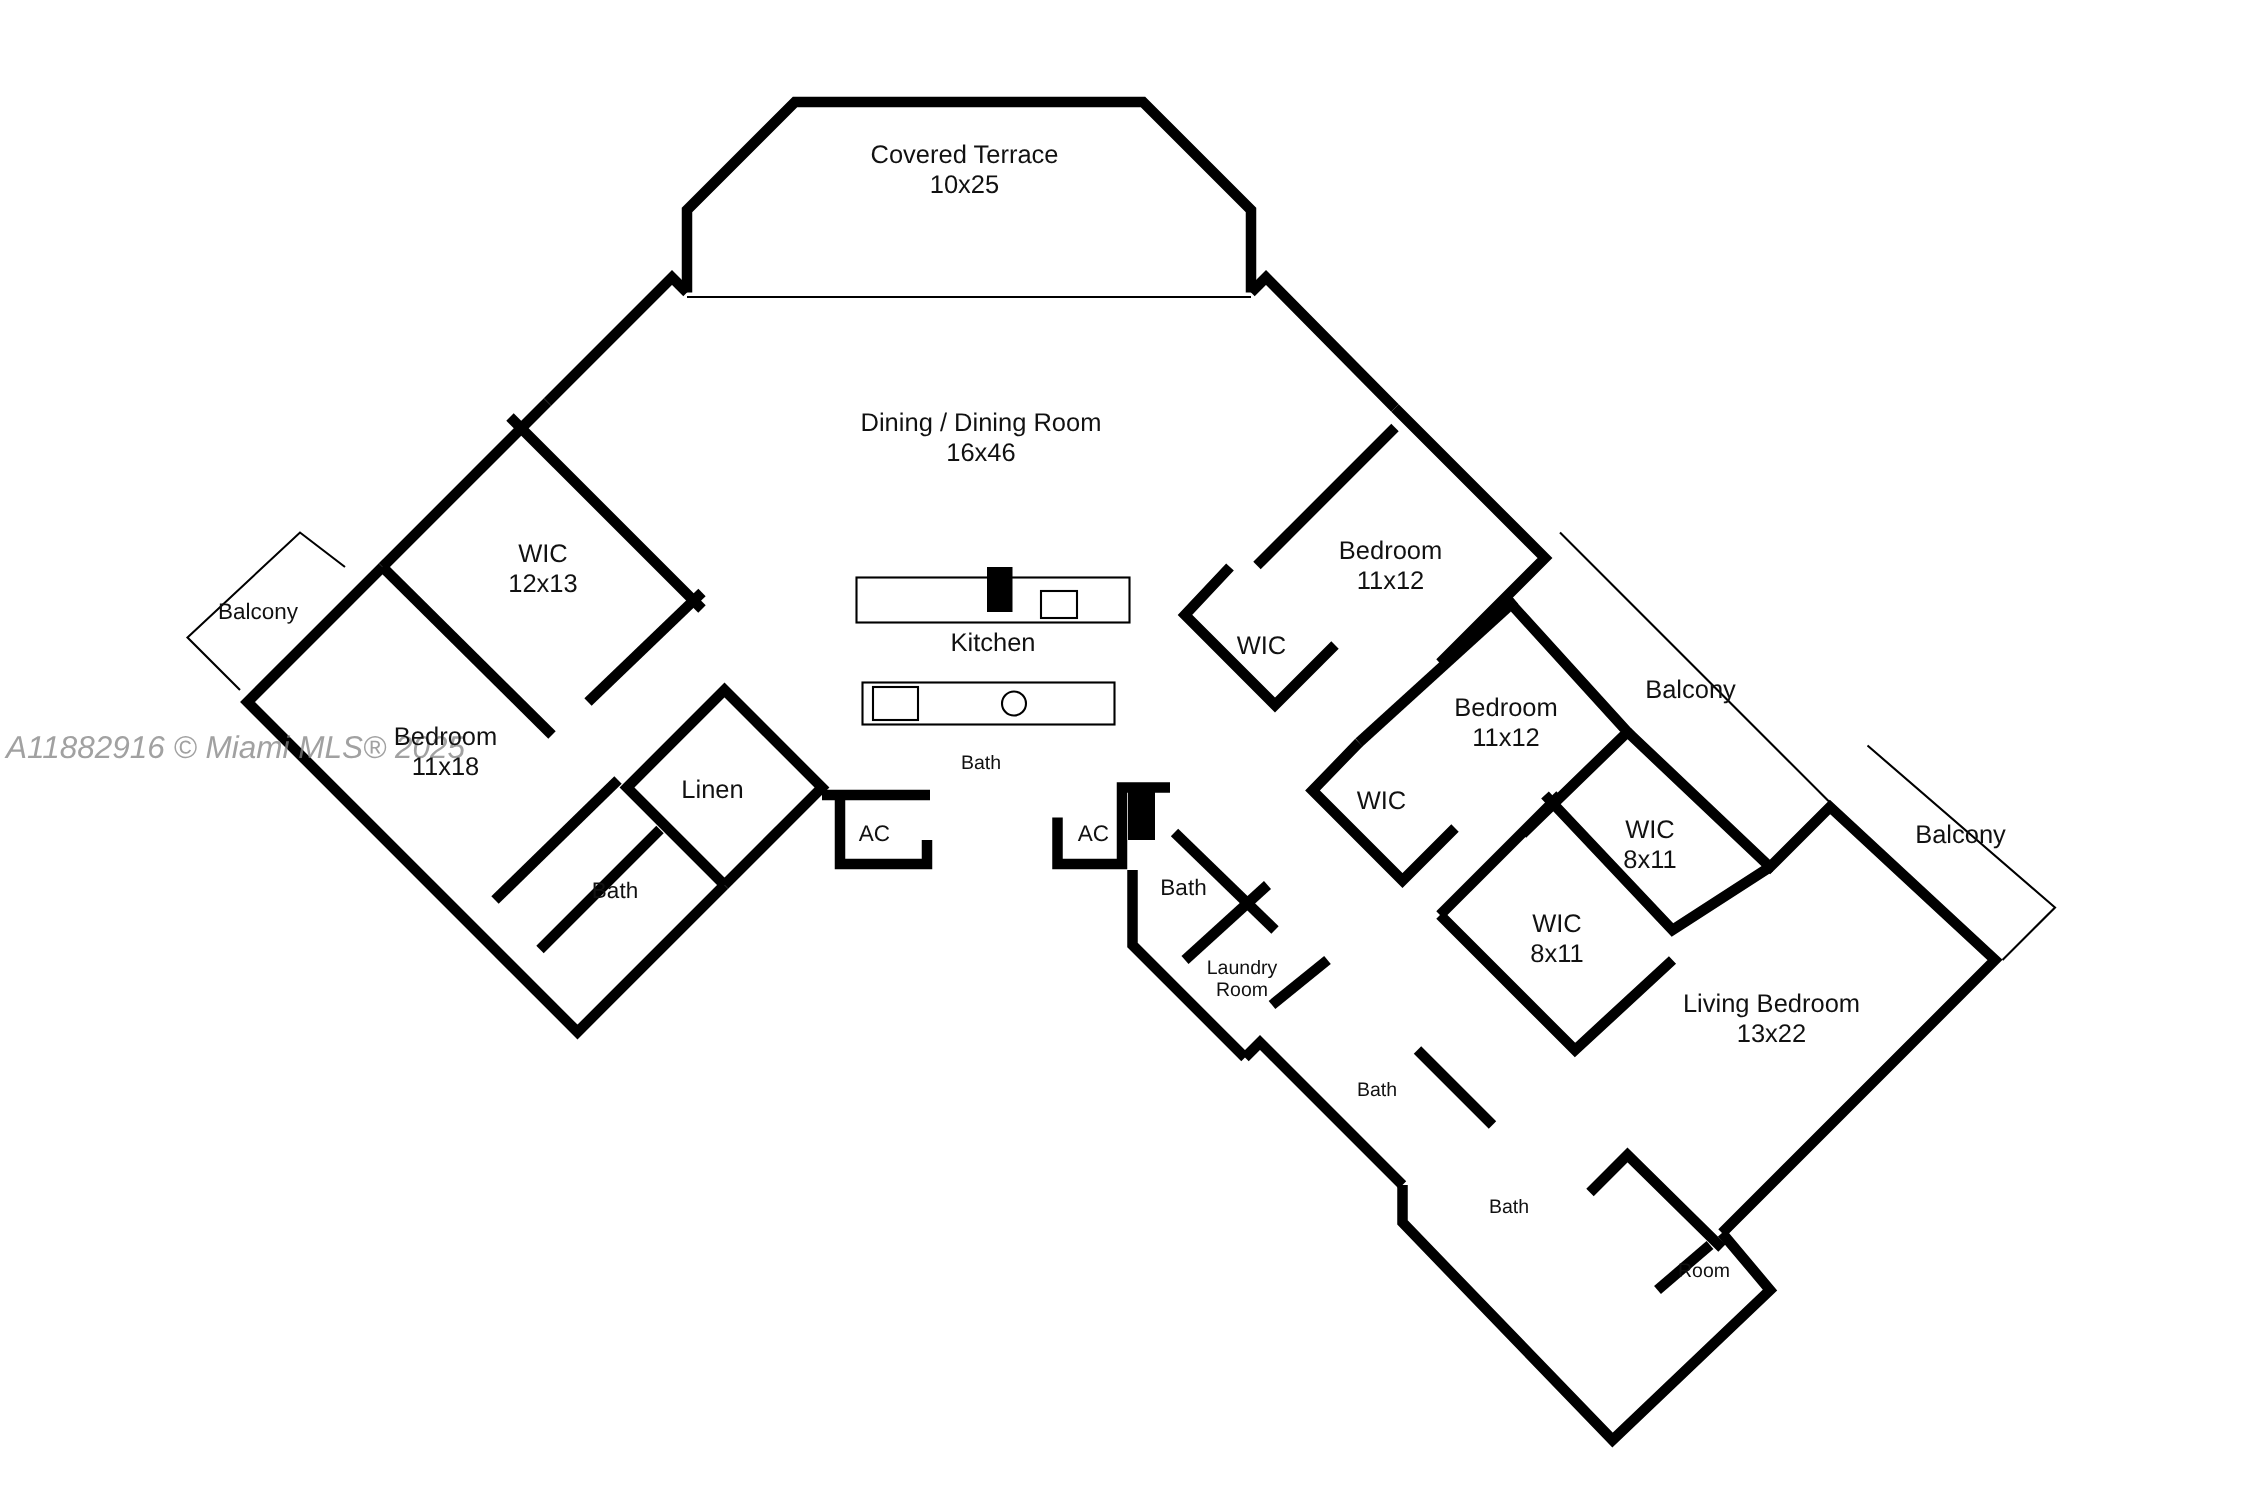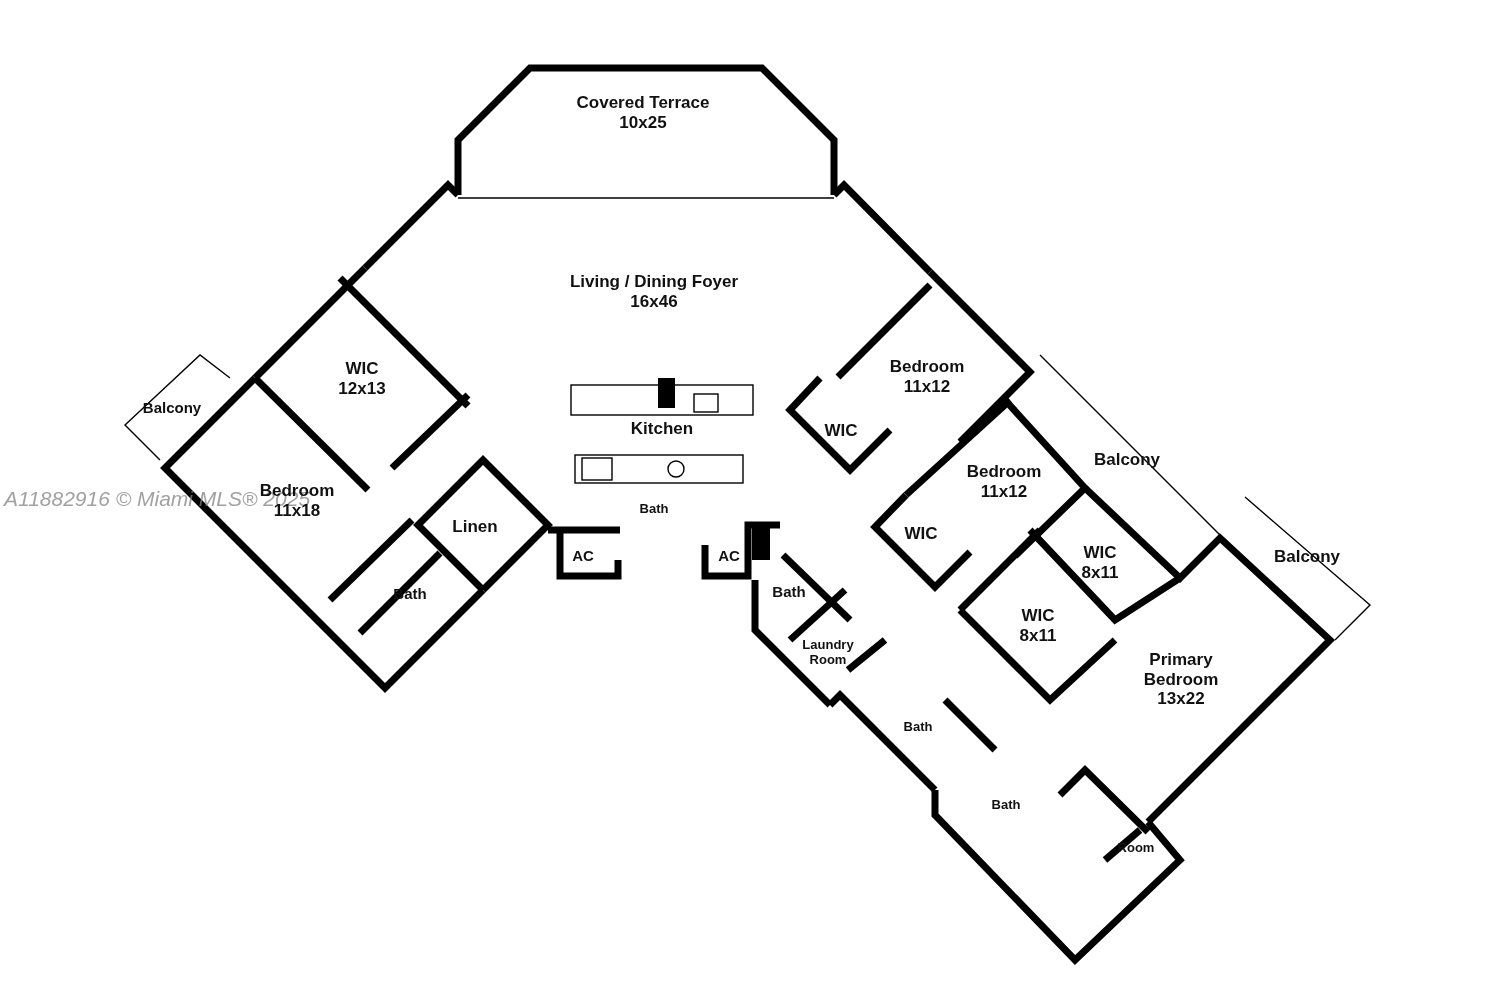--- a/index.html
+++ b/index.html
@@ -1,18 +1,18 @@
 <!DOCTYPE html>
 <html><head>
 <meta charset="utf-8">
 <style>
   html,body{margin:0;padding:0;background:#fff;}
   body{width:1500px;height:1000px;position:relative;overflow:hidden;font-family:"Liberation Sans",sans-serif;}
   svg{position:absolute;left:0;top:0;}
-  .lbl{position:absolute;font-weight:bold;color:#111;text-align:center;line-height:1.15;white-space:nowrap;transform:translate(-50%,-50%);}
+  .lbl{position:absolute;font-weight:normal;color:#111;text-align:center;line-height:1.15;white-space:nowrap;transform:translate(-50%,-50%);}
   .lg{font-size:17px;}
   .md{font-size:15px;}
   .sm{font-size:13px;}
   .wm{position:absolute;left:4px;top:487px;font-size:21px;color:rgba(130,130,130,0.75);white-space:nowrap;font-style:italic;}
 </style>
 </head>
 <body>
 
 <svg width="1500" height="1000">
   <g fill="none" stroke="#000" stroke-width="7" stroke-linejoin="miter">
@@ -71,21 +71,21 @@
   <rect x="752" y="522" width="18" height="38" fill="#000"></rect>
 </svg>
 
 <div class="wm">A11882916 © Miami MLS® 2025</div>
 
 <div class="lbl lg" style="left:643px;top:113px">
     <div>Covered Terrace</div>
     <div>10x25</div>
   </div>
 <div class="lbl lg" style="left:654px;top:292px">
-    <div>Living / Dining Foyer</div>
+    <div>Dining / Dining Room</div>
     <div>16x46</div>
   </div>
 <div class="lbl lg" style="left:662px;top:429px">Kitchen</div>
 <div class="lbl sm" style="left:654px;top:509px">Bath</div>
 <div class="lbl md" style="left:583px;top:556px">AC</div>
 <div class="lbl md" style="left:729px;top:556px">AC</div>
 <div class="lbl md" style="left:172px;top:408px">Balcony</div>
 <div class="lbl lg" style="left:362px;top:379px">
     <div>WIC</div>
     <div>12x13</div>
@@ -110,20 +110,20 @@
 <div class="lbl lg" style="left:1307px;top:557px">Balcony</div>
 <div class="lbl lg" style="left:1100px;top:563px">
     <div>WIC</div>
     <div>8x11</div>
   </div>
 <div class="lbl lg" style="left:1038px;top:626px">
     <div>WIC</div>
     <div>8x11</div>
   </div>
 <div class="lbl lg" style="left:1181px;top:679px;white-space:normal;width:120px">
-    <div>Primary Bedroom</div>
+    <div>Living Bedroom</div>
     <div>13x22</div>
   </div>
 <div class="lbl md" style="left:789px;top:592px">Bath</div>
 <div class="lbl sm" style="left:828px;top:653px;white-space:normal;width:70px">Laundry Room</div>
 <div class="lbl sm" style="left:918px;top:727px">Bath</div>
 <div class="lbl sm" style="left:1006px;top:805px">Bath</div>
 <div class="lbl sm" style="left:1136px;top:848px">Room</div>
 
 </body></html>

